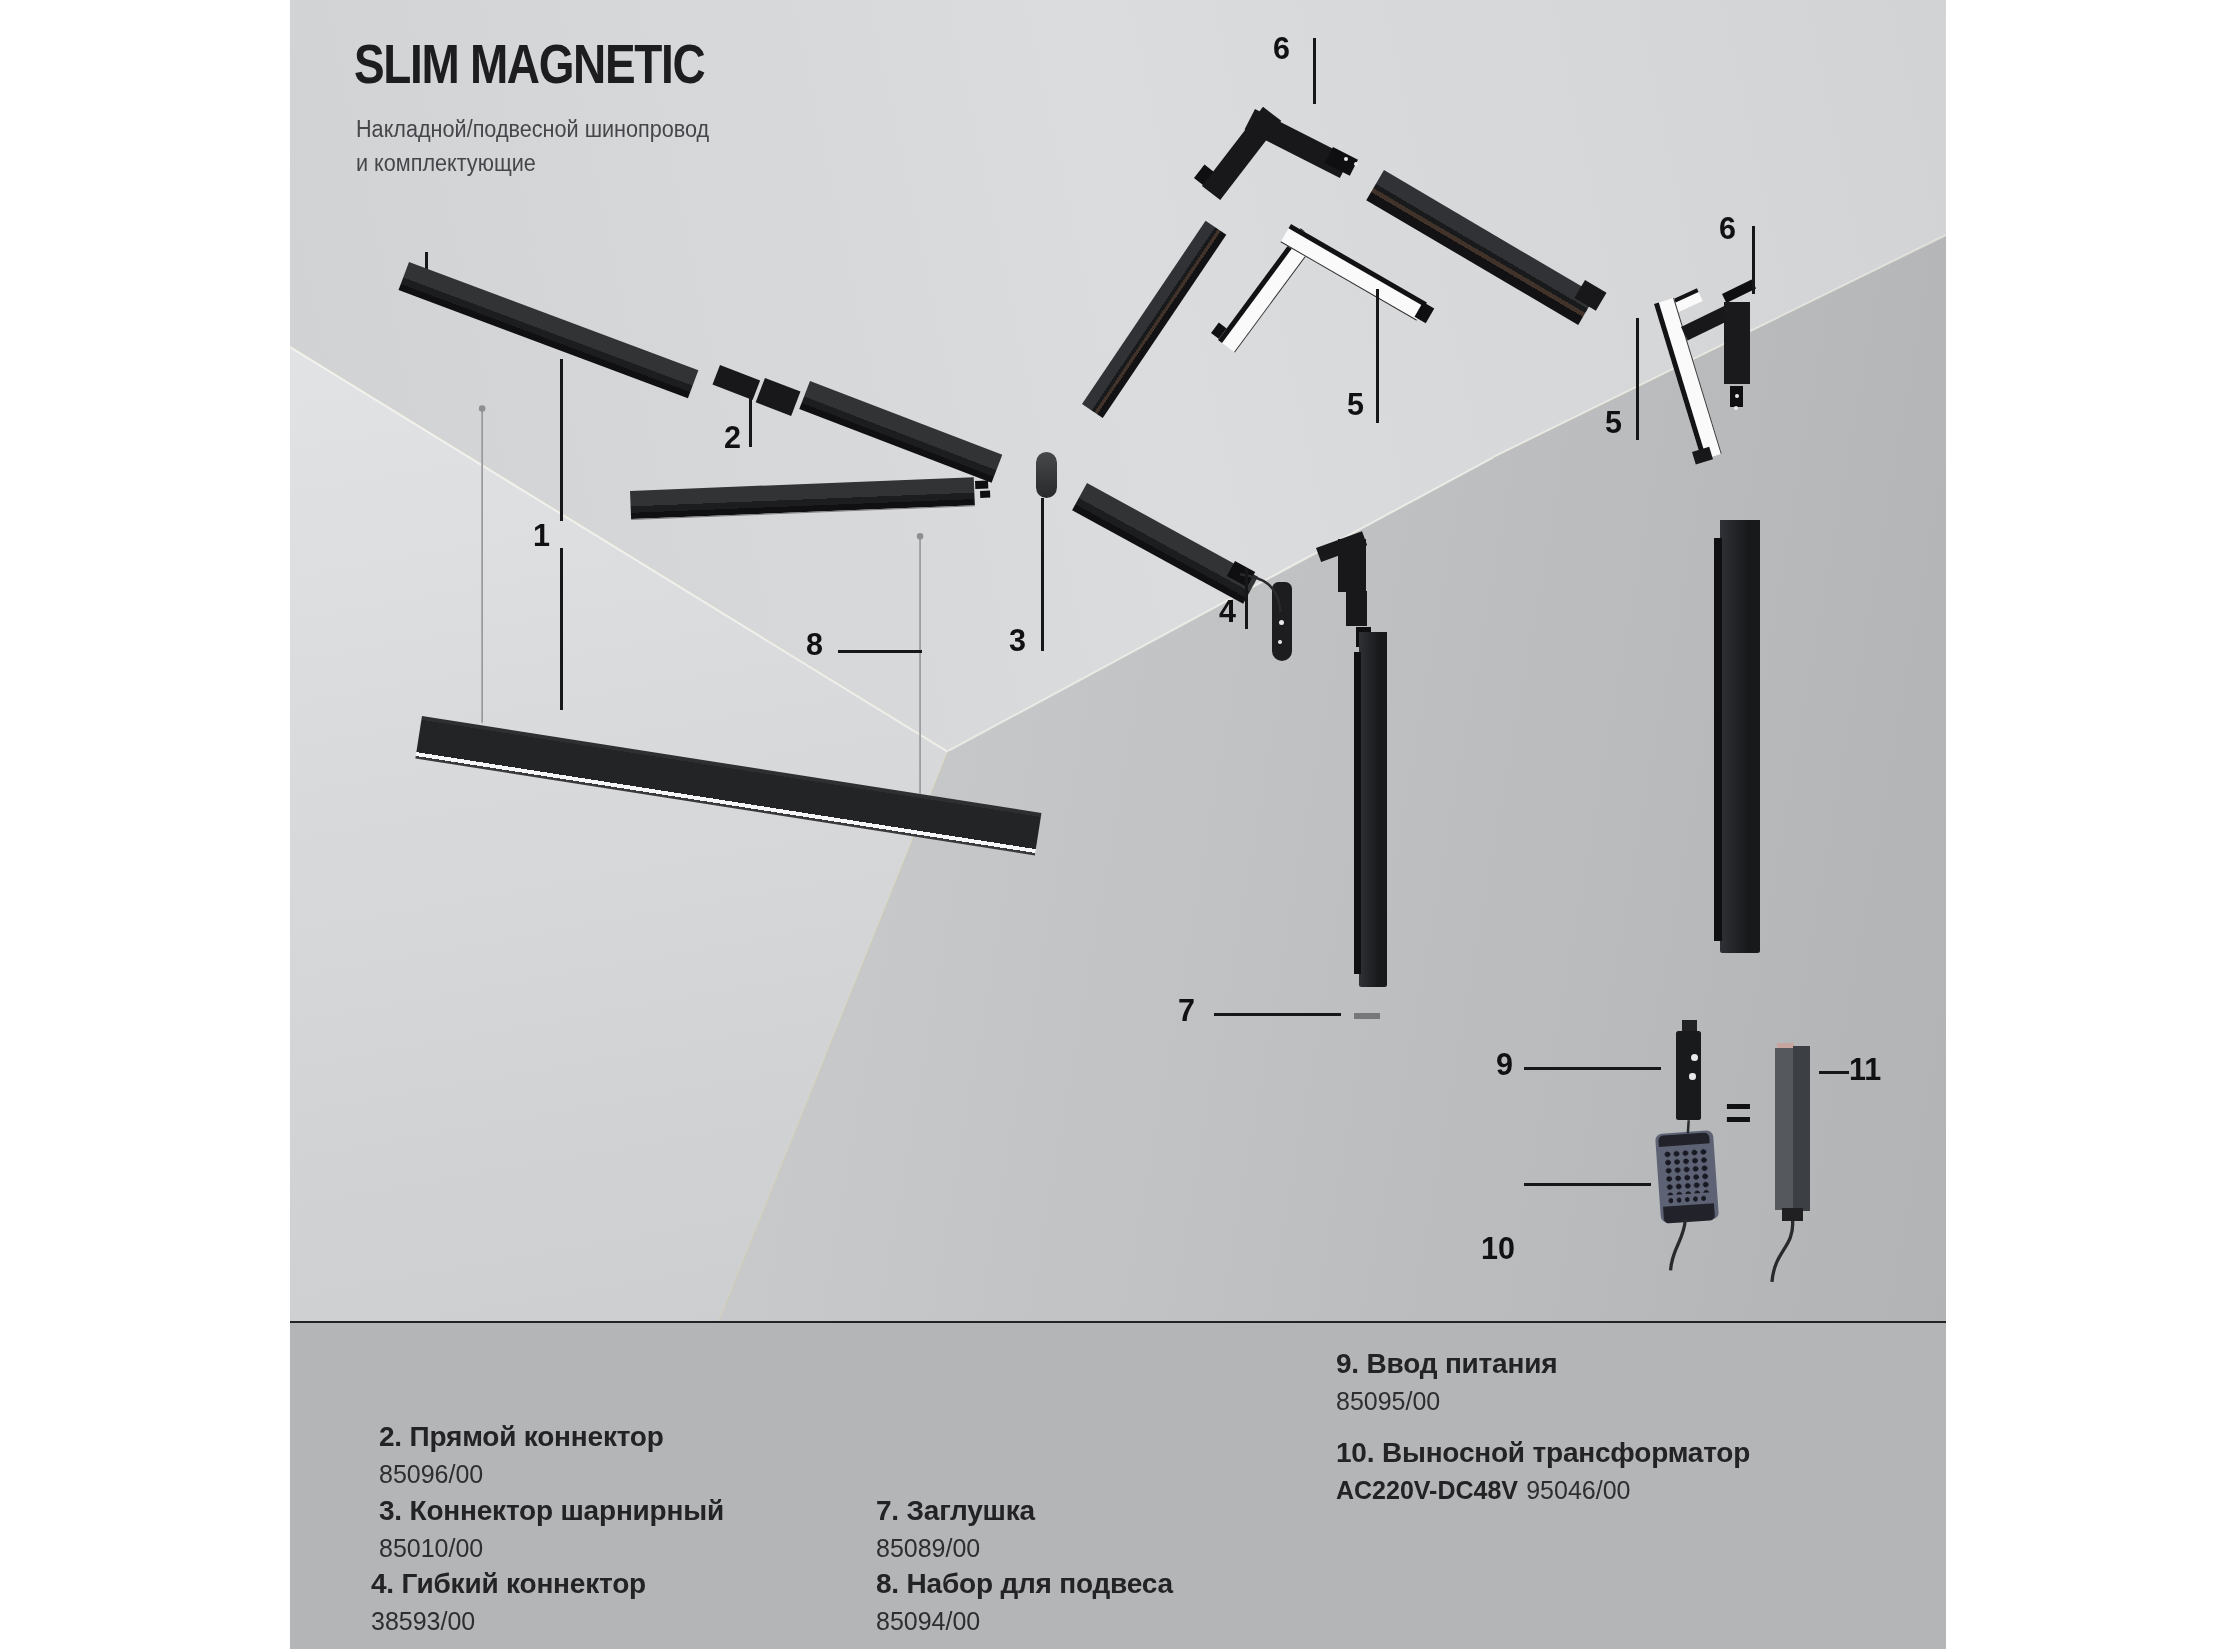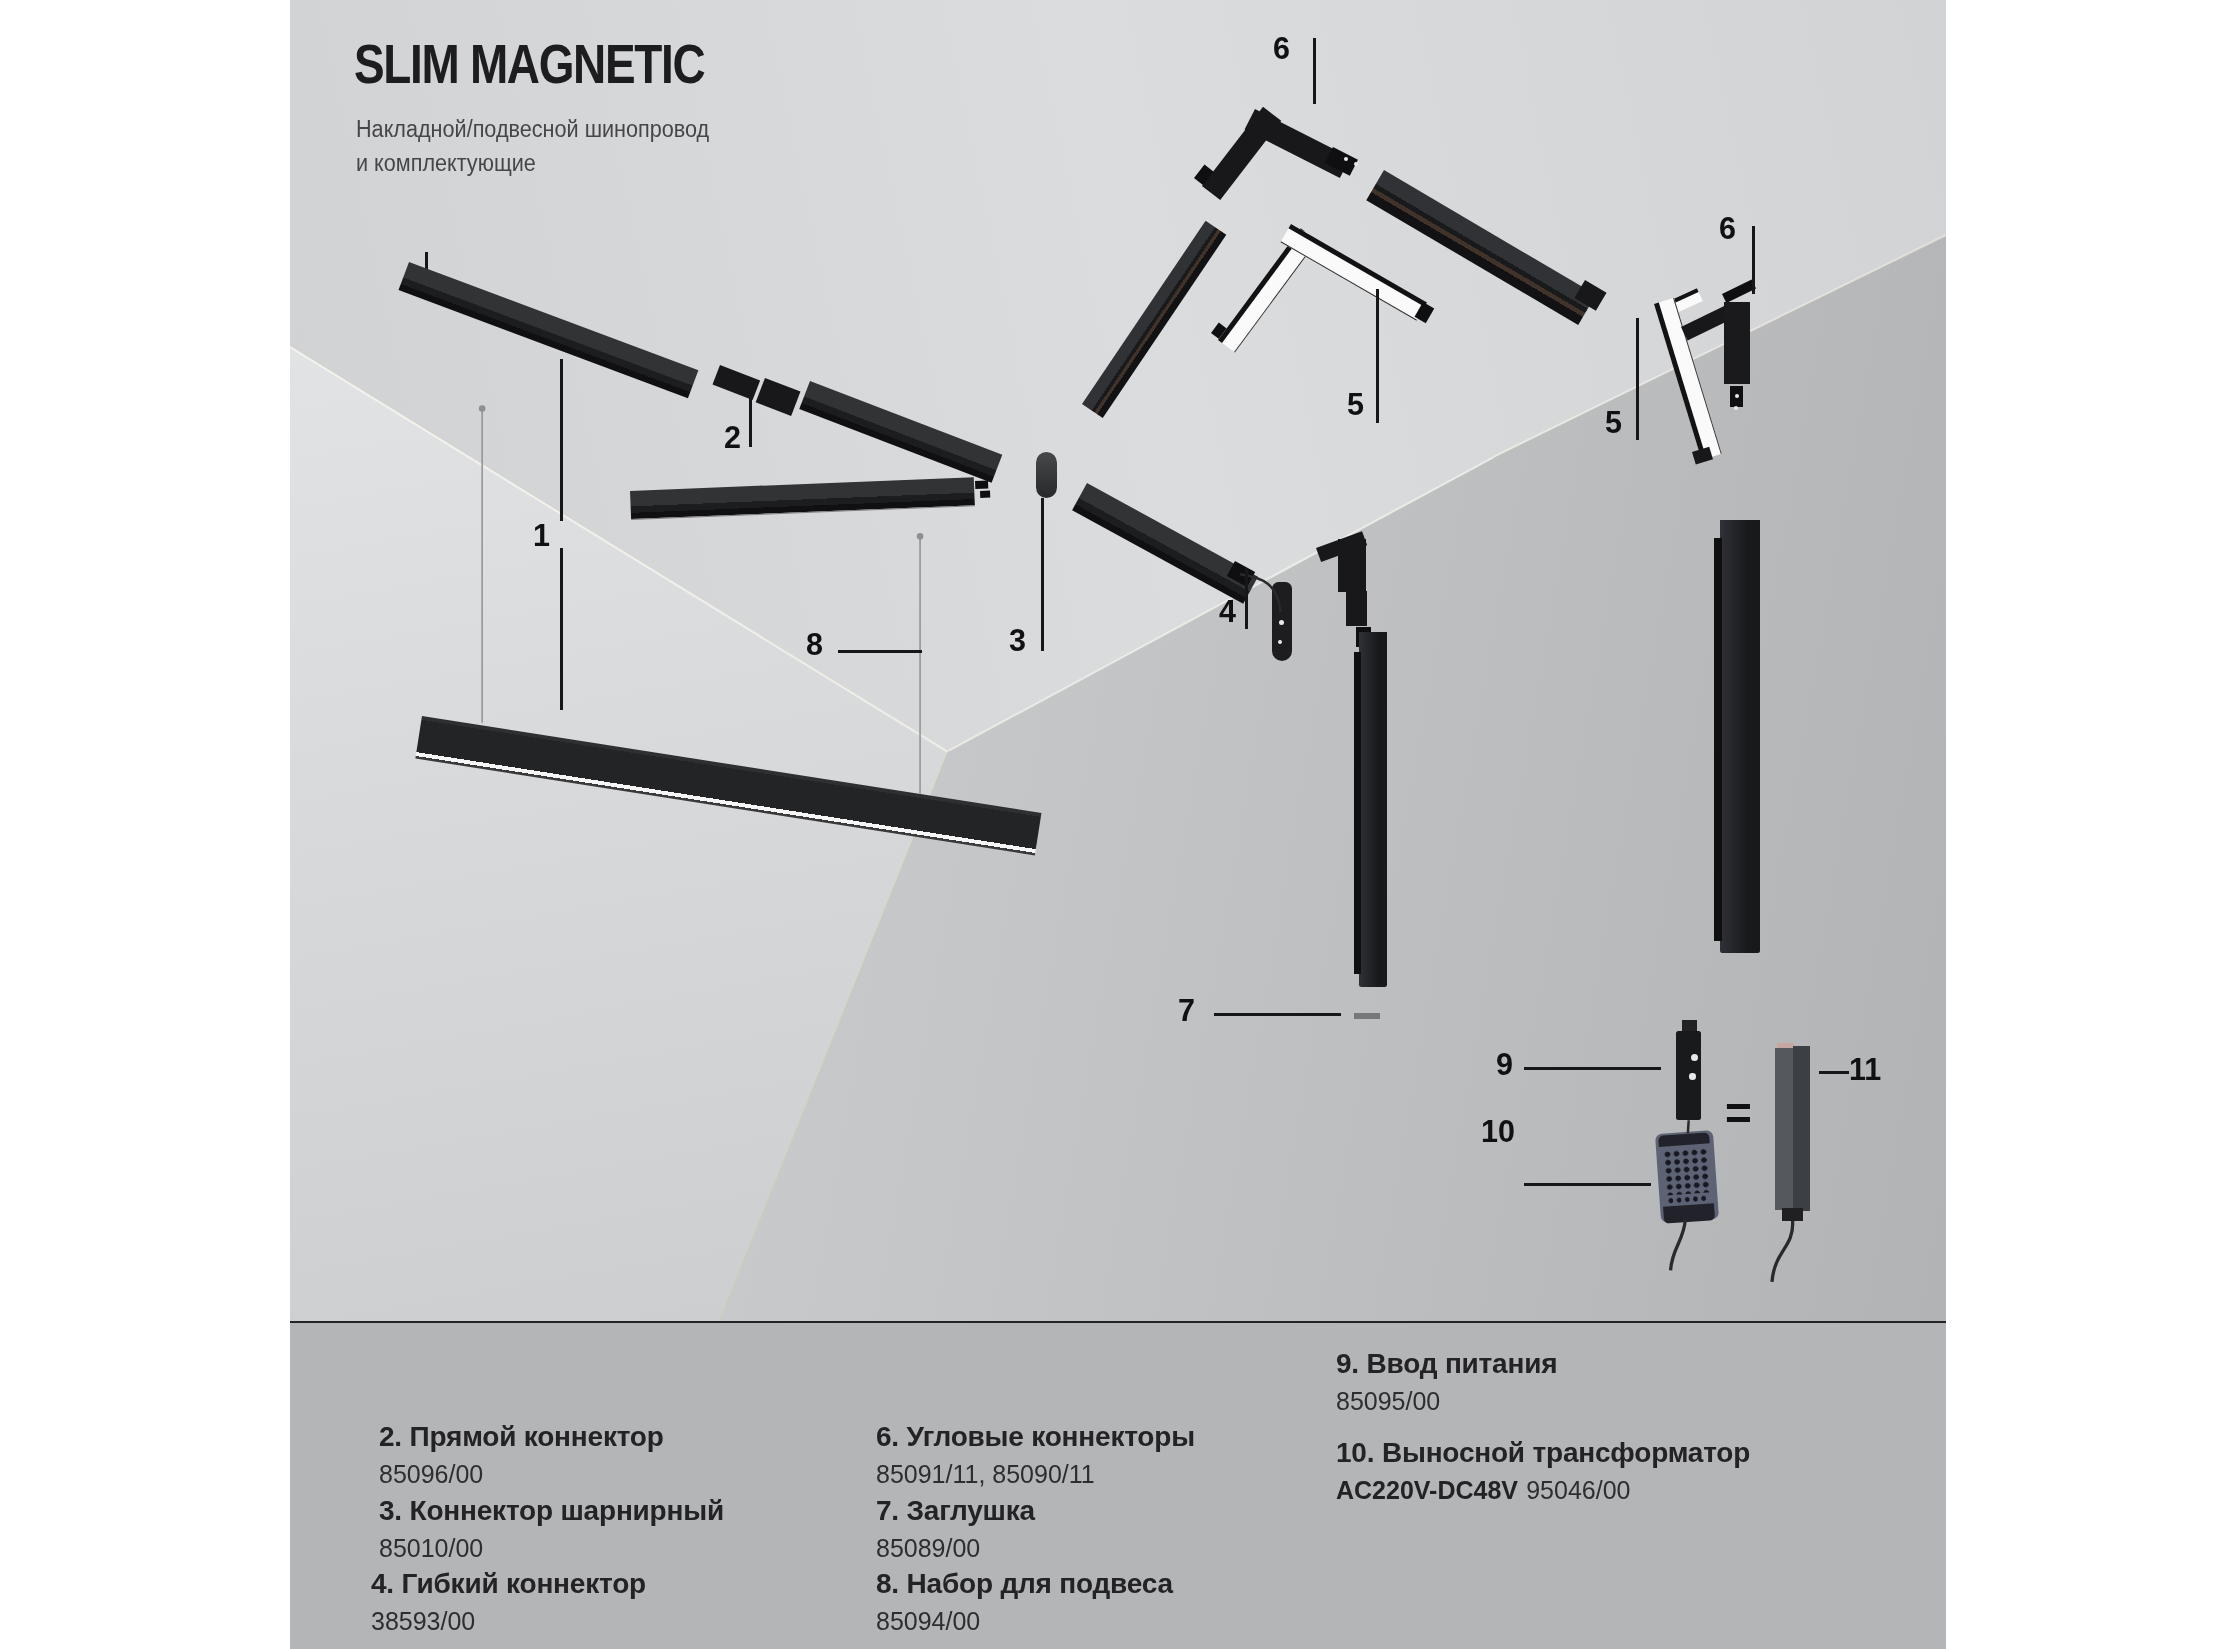--- a/index.html
+++ b/index.html
@@ -177,43 +177,39 @@
   <div class="callout" style="left:434px;top:422px;">2</div>
   <div class="callout" style="left:719px;top:625px;">3</div>
   <div class="callout" style="left:929px;top:596px;">4</div>
   <div class="callout" style="left:1057px;top:389px;">5</div>
   <div class="callout" style="left:1315px;top:407px;">5</div>
   <div class="callout" style="left:983px;top:33px;">6</div>
   <div class="callout" style="left:1429px;top:213px;">6</div>
   <div class="callout" style="left:888px;top:995px;">7</div>
   <div class="callout" style="left:516px;top:629px;">8</div>
   <div class="callout" style="left:1206px;top:1049px;">9</div>
-  <div class="callout" style="left:1191px;top:1116px;">10</div>
+  <div class="callout" style="left:1191px;top:1233px;">10</div>
   <div class="callout" style="left:1559px;top:1054px;">11</div>
   <div class="callout" style="left:1435px;top:1090px;font-size:46px;">=</div>
 
   <div class="legend">
 
     <div class="lg-item" style="left:89px;top:98px;">
       <div class="lg-title">2. Прямой коннектор</div>
       <div class="lg-code"><span class="lg-bold"></span><span>85096/00</span></div>
     </div>
     <div class="lg-item" style="left:89px;top:172px;">
       <div class="lg-title">3. Коннектор шарнирный</div>
       <div class="lg-code"><span class="lg-bold"></span><span>85010/00</span></div>
     </div>
     <div class="lg-item" style="left:81px;top:245px;">
       <div class="lg-title">4. Гибкий коннектор</div>
       <div class="lg-code"><span class="lg-bold"></span><span>38593/00</span></div>
     </div>
 
-    <div class="lg-item" style="left:586px;top:98px;">
-      <div class="lg-title">6. Угловые коннекторы</div>
-      <div class="lg-code"><span class="lg-bold"></span><span>85091/11, 85090/11</span></div>
-    </div>
     <div class="lg-item" style="left:586px;top:172px;">
       <div class="lg-title">7. Заглушка</div>
       <div class="lg-code"><span class="lg-bold"></span><span>85089/00</span></div>
     </div>
     <div class="lg-item" style="left:586px;top:245px;">
       <div class="lg-title">8. Набор для подвеса</div>
       <div class="lg-code"><span class="lg-bold"></span><span>85094/00</span></div>
     </div>
 
     <div class="lg-item" style="left:1046px;top:25px;">

